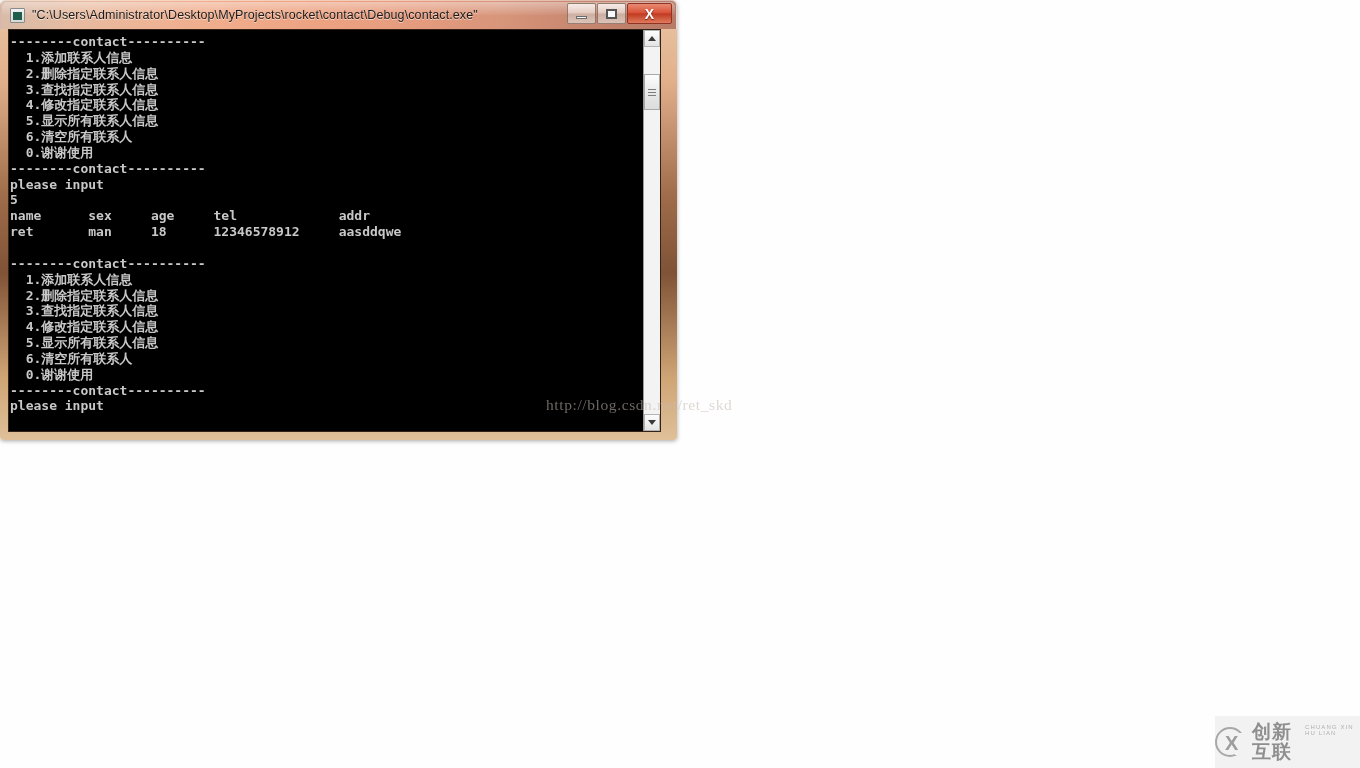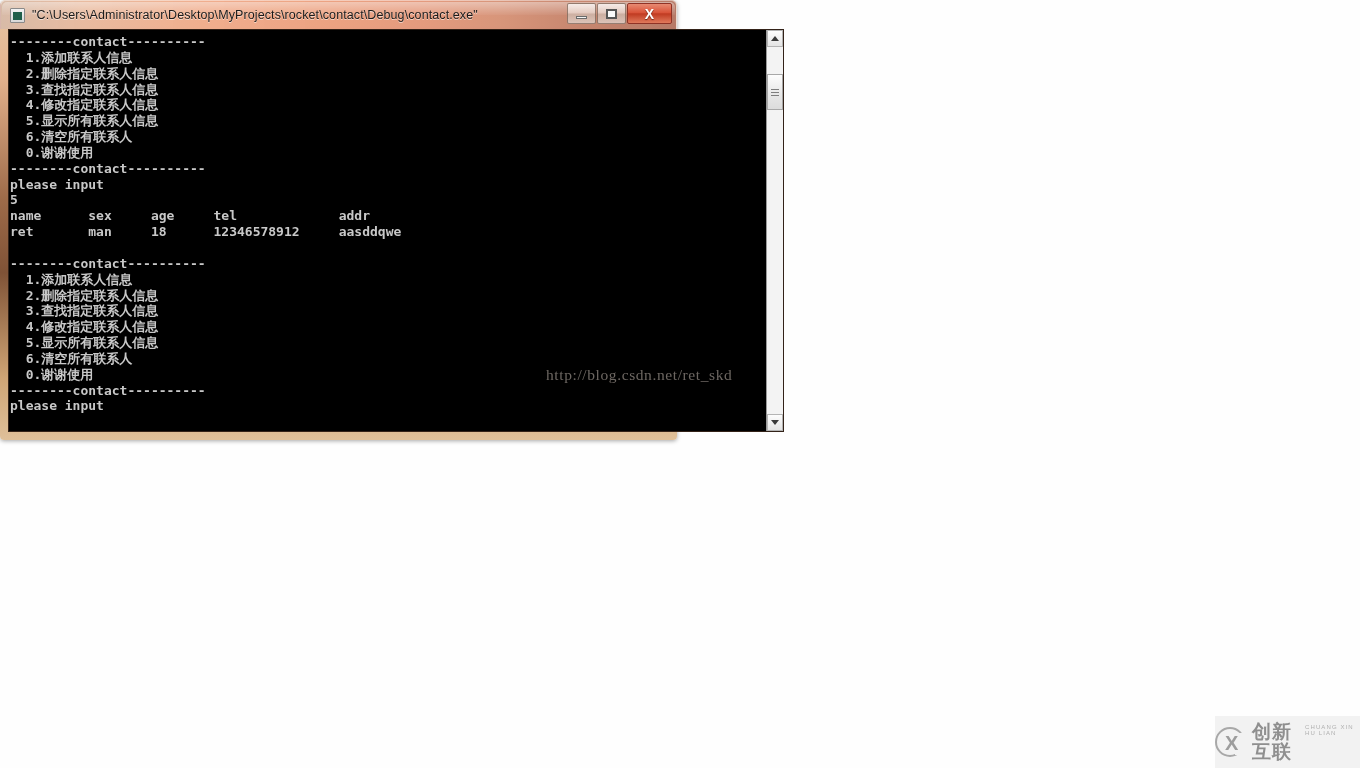--- a/index.html
+++ b/index.html
@@ -166,21 +166,21 @@
     color: #ffffff;
     line-height: 1;
     text-shadow: 0 1px 1px rgba(80,20,10,0.8);
   }
 
   
   .console-client {
     position: absolute;
     left: 8px;
     top: 29px;
-    width: 776px;
+    width: 653px;
     height: 403px;
     background: #000000;
     border: 1px solid rgba(60,40,28,0.85);
     box-sizing: border-box;
     display: flex;
     overflow: hidden;
   }
 
   .console-text {
     flex: 1 1 auto;
@@ -250,21 +250,21 @@
     display: block;
     width: 8px;
     height: 1px;
     background: #7d7d7d;
   }
 
   
   .watermark {
     position: absolute;
     left: 546px;
-    top: 366px;
+    top: 396px;
     font-family: "Liberation Serif", serif;
     font-size: 15.5px;
     color: rgba(196,186,176,0.55);
     letter-spacing: 0.6px;
     white-space: nowrap;
     pointer-events: none;
     z-index: 5;
   }
 
   

